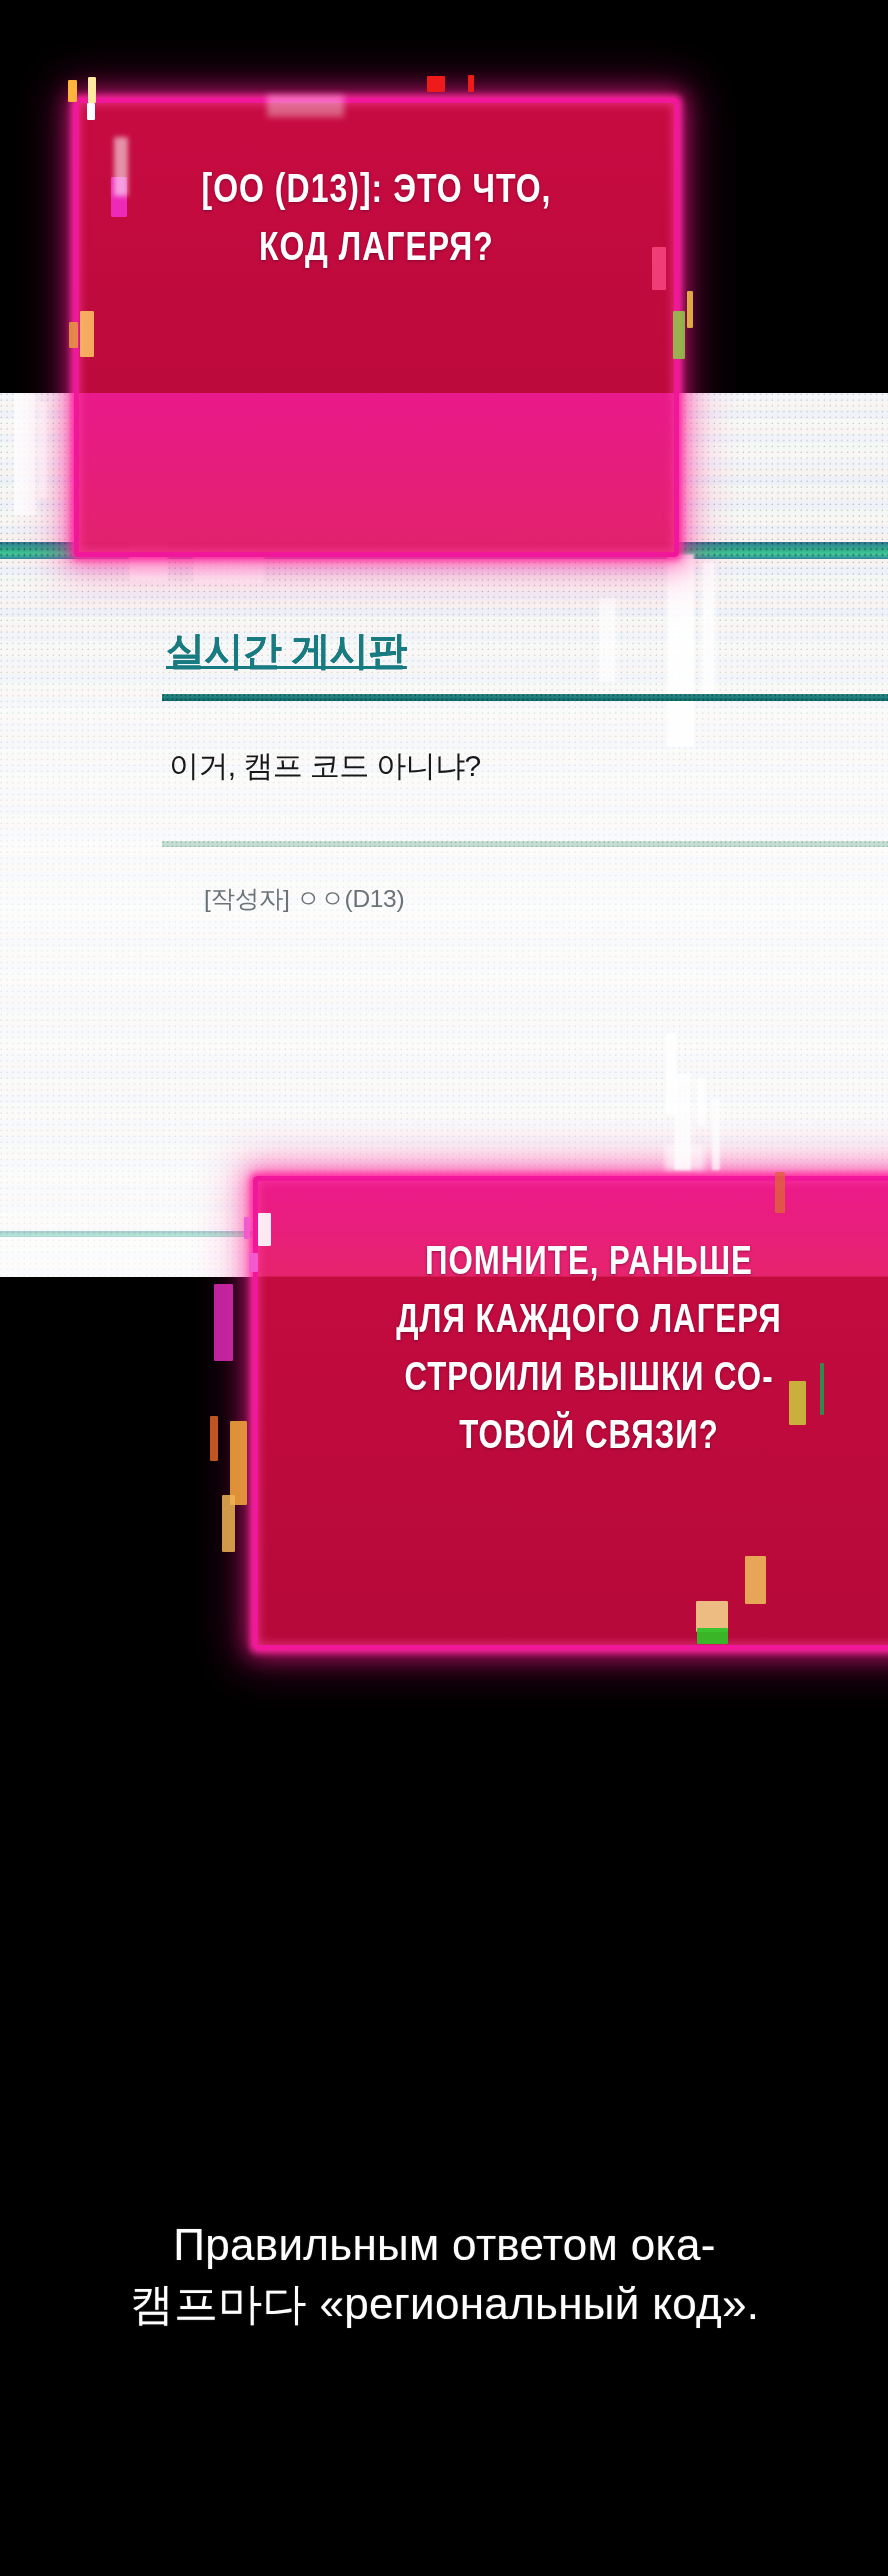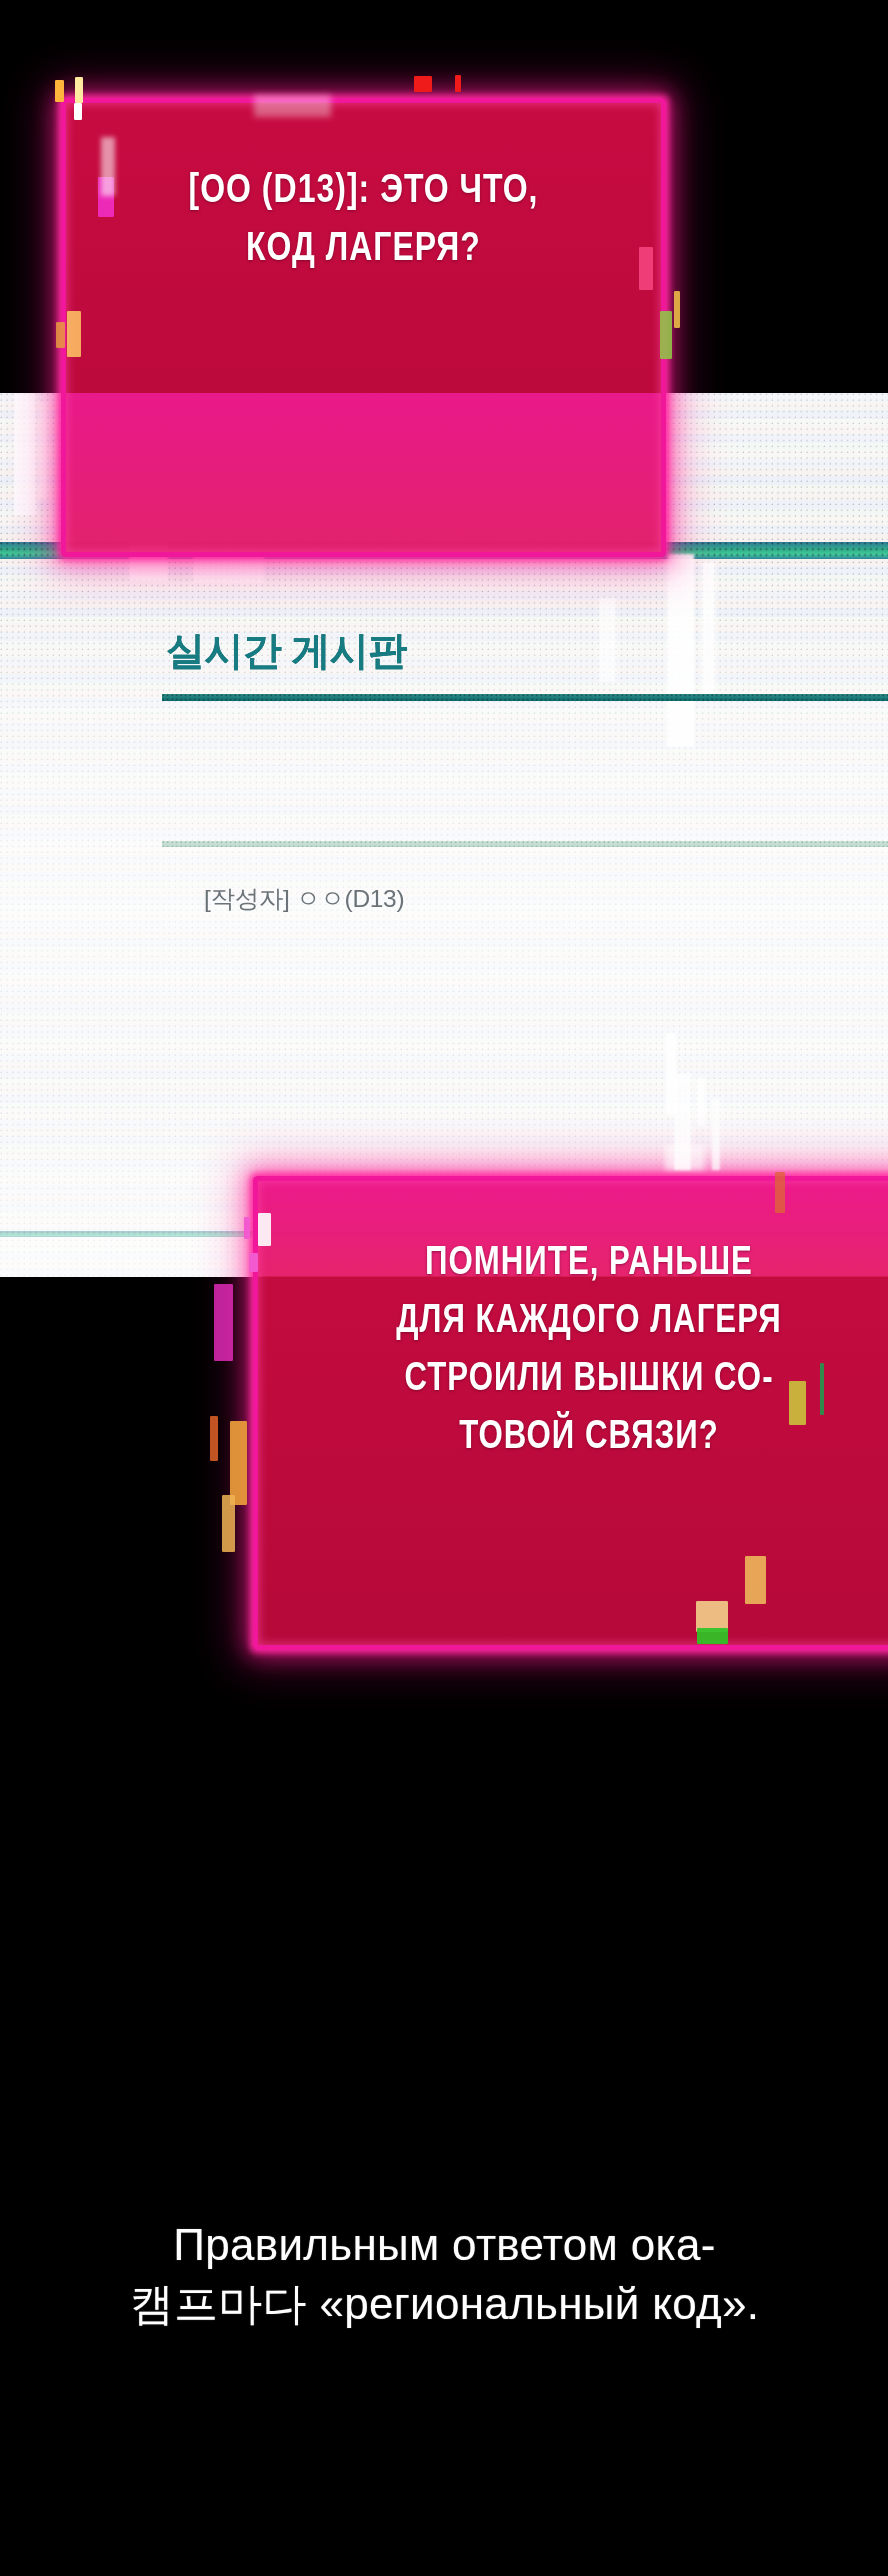--- a/index.html
+++ b/index.html
@@ -59,20 +59,21 @@
   .glitchcol{ position:absolute; background:#fff; filter:blur(1px); }
 
   
   #board{ position:absolute; left:0; top:393px; width:889px; height:884px; }
   .bb-title{
     position:absolute; left:166px; top:231px;
     font-family:"Liberation Sans", sans-serif;
     font-size:39px; font-weight:bold; letter-spacing:-0.6px;
     color:#177b82;
     text-shadow:0 0 0.6px #0e5f66;
+    text-decoration:underline;
   }
   .divider-strong{
     position:absolute; left:162px; top:301px; width:726px; height:7px;
     background:
       radial-gradient(circle at 1.3px 1.3px, rgba(0,0,0,.40) 0.8px, transparent 1px) 0 0/4.5px 4.5px,
       linear-gradient(to bottom,#2d8a85,#0f6f70);
   }
   .divider-light{
     position:absolute; left:162px; top:448px; width:726px; height:5.8px;
     background:
@@ -153,25 +154,26 @@
   <div class="glitchcol" style="left:697px;top:685px;width:7.7px;height:48px;opacity:.85;"></div>
   <div class="glitchcol" style="left:14px;top:0px;width:22px;height:122px;opacity:.80;"></div>
   <div class="glitchcol" style="left:39px;top:9px;width:9px;height:97px;opacity:.70;"></div>
   <div class="glitchcol" style="left:129px;top:149px;width:39px;height:39px;opacity:.9;"></div>
   <div class="glitchcol" style="left:193px;top:160px;width:71px;height:30px;opacity:.75;"></div>
 </div>
 
 <div id="board">
   <div class="bb-title">실시간 게시판</div>
   <div class="divider-strong"></div>
+  <div class="post-title">이거, 캠프 코드 아니냐?</div>
   <div class="divider-light"></div>
   <div class="post-author">[작성자] ㅇㅇ(D13)</div>
 </div>
 
-<div class="bubble" id="bubble-1" style="left:61px; top:98px; width:605px; height:459px;">
+<div class="bubble" id="bubble-1" style="left:74px; top:98px; width:605px; height:459px;">
   <div class="fill"></div>
   <div class="fill-light" style="top:295px; bottom:3.2px;"></div>
   <div class="frame"></div>
 
   <div class="chip" style="left:-6.4px;top:-18px;width:9px;height:22px;background:#ffb43c;"></div>
   <div class="chip" style="left:14px;top:-20.6px;width:7.7px;height:26px;background:#ffeaa0;"></div>
   <div class="chip" style="left:13px;top:5.2px;width:7.7px;height:16.7px;background:#ffffff;"></div>
   <div class="chip" style="left:37px;top:79px;width:15.5px;height:40px;background:#f22ec6;opacity:.9;"></div>
   <div class="chip" style="left:353px;top:-22px;width:18px;height:15.5px;background:#ef1b1b;"></div>
   <div class="chip" style="left:394px;top:-23px;width:6.4px;height:16.7px;background:#ef1b1b;"></div>

